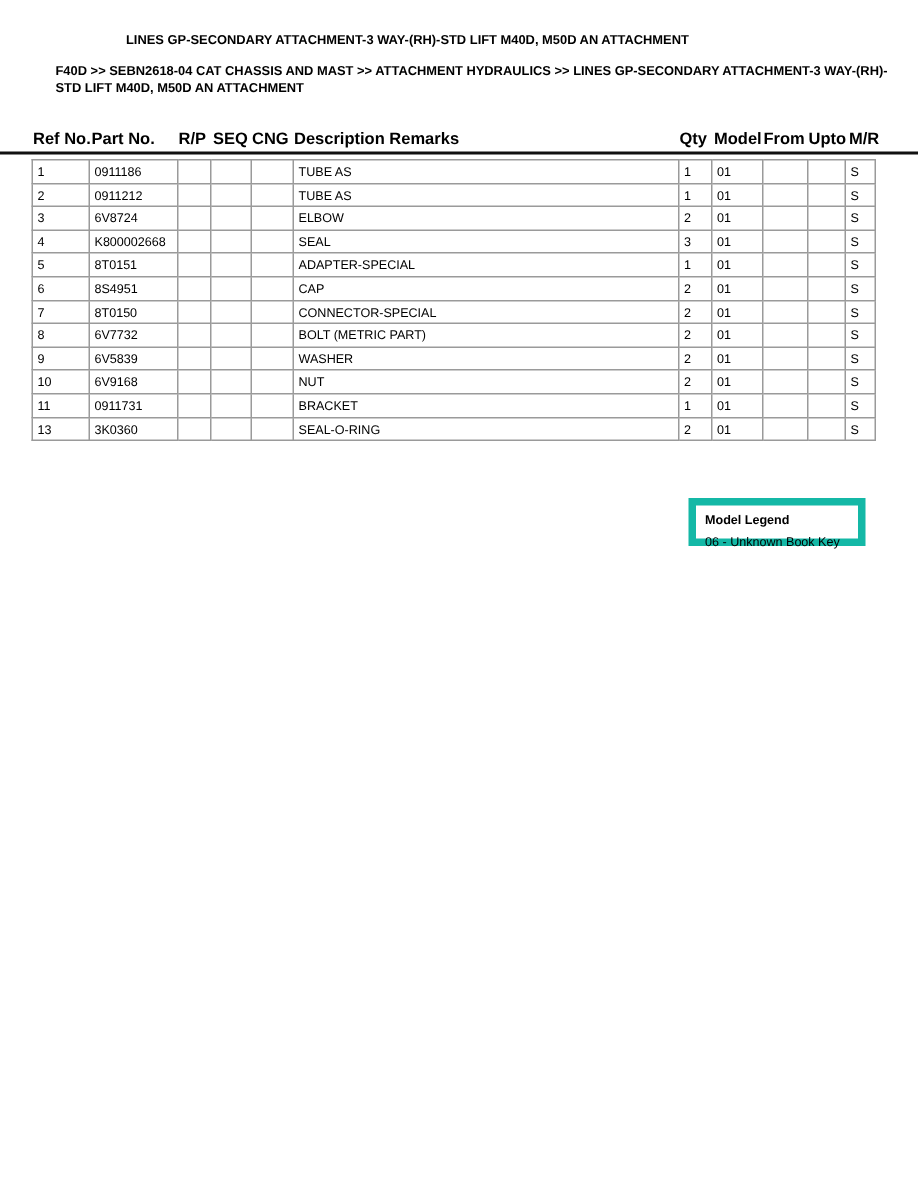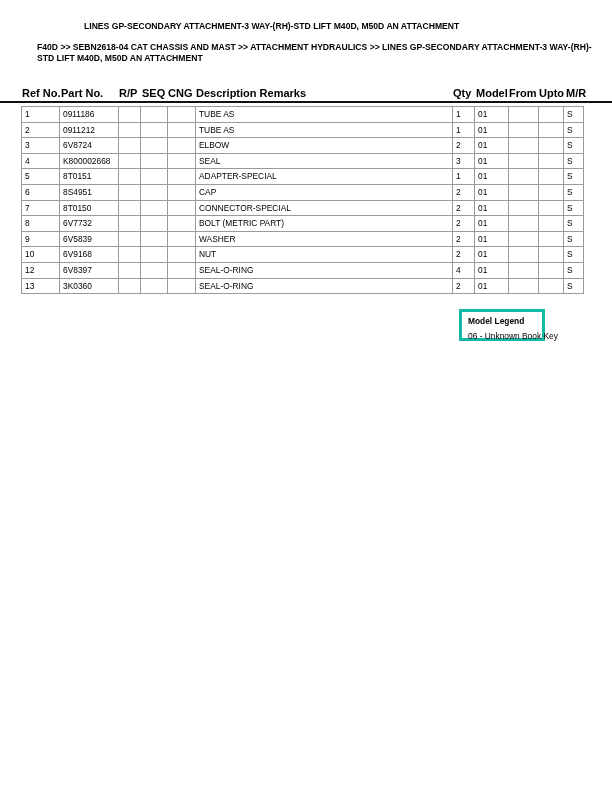--- a/index.html
+++ b/index.html
@@ -25,22 +25,22 @@
   table.parts {
     position: absolute; left: 21px; top: 106px;
     border-collapse: collapse; table-layout: fixed;
     font-size: 8.4px;
   }
   table.parts td {
     border: 1px solid #9a9a9a; height: 14.6px; padding: 0 0 0 3px;
     line-height: 14.6px; white-space: nowrap; overflow: hidden;
   }
   .legend {
-    position: absolute; left: 459px; top: 309px; width: 86px; height: 32px;
-    border: 3px solid #14b8a6; font-size: 8.4px; box-sizing: border-box;
+    position: absolute; left: 459px; top: 332px; width: 118px; height: 32px;
+    border: 5px solid #14b8a6; font-size: 8.4px; box-sizing: border-box;
   }
   .legend .lt { position: absolute; left: 6px; top: 4px; font-weight: bold; }
   .legend .li { position: absolute; left: 6px; top: 19px; white-space: nowrap; }
 </style>
 </head>
 <body>
 
 <div class="title">LINES GP-SECONDARY ATTACHMENT-3 WAY-(RH)-STD LIFT M40D, M50D AN ATTACHMENT</div>
 <div class="breadcrumb">F40D &gt;&gt; SEBN2618-04 CAT CHASSIS AND MAST &gt;&gt; ATTACHMENT HYDRAULICS &gt;&gt; LINES GP-SECONDARY ATTACHMENT-3 WAY-(RH)-STD LIFT M40D, M50D AN ATTACHMENT</div>
 
@@ -196,27 +196,27 @@
         <td></td>
         <td></td>
         <td>NUT</td>
         <td>2</td>
         <td>01</td>
         <td></td>
         <td></td>
         <td>S</td>
       </tr>
       <tr>
-        <td>12</td>
-        <td>6V8397</td>
-        <td></td>
-        <td></td>
-        <td></td>
-        <td>SEAL-O-RING</td>
-        <td>4</td>
+        <td>11</td>
+        <td>0911731</td>
+        <td></td>
+        <td></td>
+        <td></td>
+        <td>BRACKET</td>
+        <td>1</td>
         <td>01</td>
         <td></td>
         <td></td>
         <td>S</td>
       </tr>
       <tr>
         <td>13</td>
         <td>3K0360</td>
         <td></td>
         <td></td>

